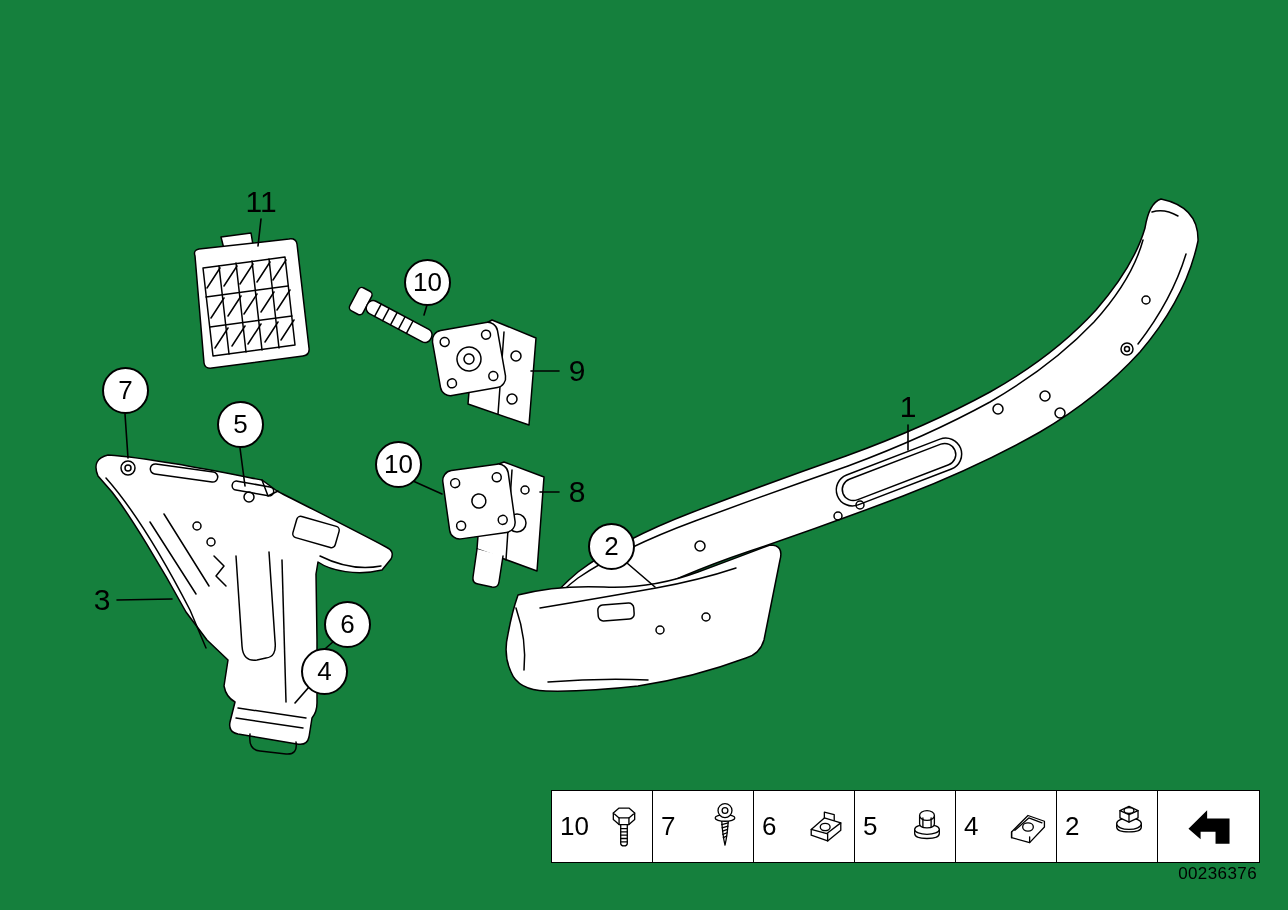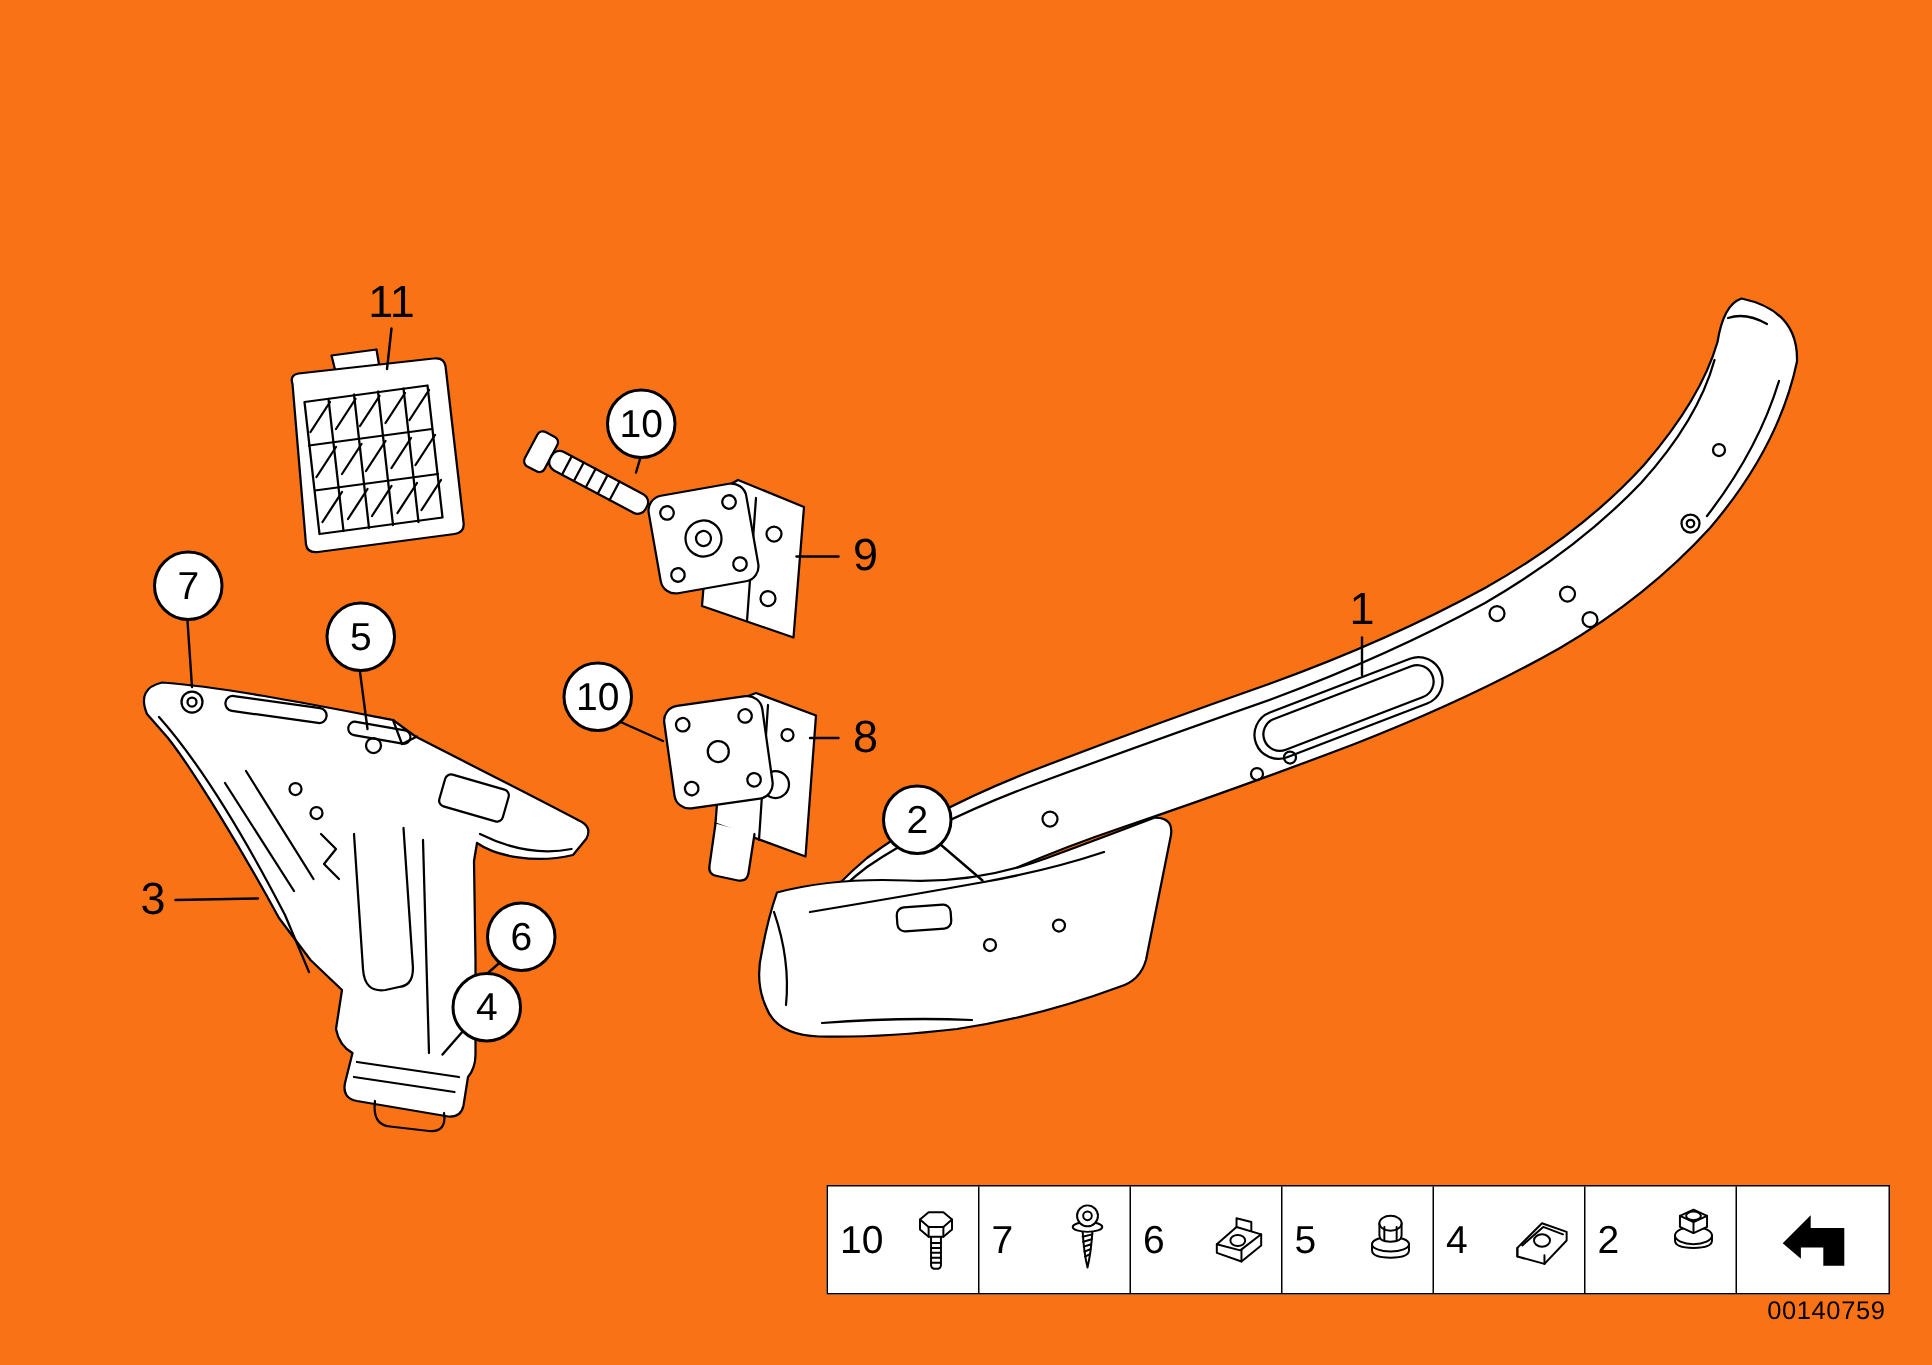--- a/index.html
+++ b/index.html
@@ -1,16 +1,16 @@
 <!DOCTYPE html>
 <html><head>
 <meta charset="utf-8">
 <style>
   html,body{margin:0;padding:0;background:#fff;}
-  .stage{position:relative;width:1288px;height:910px;background:#f97316;overflow:hidden;
+  .stage{position:relative;width:1288px;height:910px;background:#15803d;overflow:hidden;
          font-family:"Liberation Sans",sans-serif;color:#000;}
   .art{position:absolute;left:0;top:0;}
   .callout{position:absolute;display:flex;align-items:center;justify-content:center;
            color:#000;user-select:none;}
   .callout.plain{width:44px;height:34px;font-size:30px;line-height:34px;font-weight:400;}
   .callout.circled{width:47px;height:47px;border:2.6px solid #000;border-radius:50%;
                    background:#fff;font-size:26px;box-sizing:border-box;}
   .legend{position:absolute;left:551px;top:790px;display:flex;border:1.8px solid #000;background:#fff;}
   .legend .cell{width:101px;height:71px;box-sizing:border-box;border-right:1.8px solid #000;
                 display:flex;align-items:center;padding-left:8px;}
@@ -252,15 +252,15 @@
     </div>
 
     <div class="cell arrow-cell">
       <svg width="56" height="46" viewBox="0 0 60 48">
         <path d="M8,26 L28,6 L28,15 L52,15 L52,42 L37,42 L37,29 L21,29 L21,37 Z" fill="#000"></path>
       </svg>
     </div>
 
   </div>
 
-  <div class="diagram-id">00140759</div>
+  <div class="diagram-id">00236376</div>
 
 </div>
 
 </body></html>

